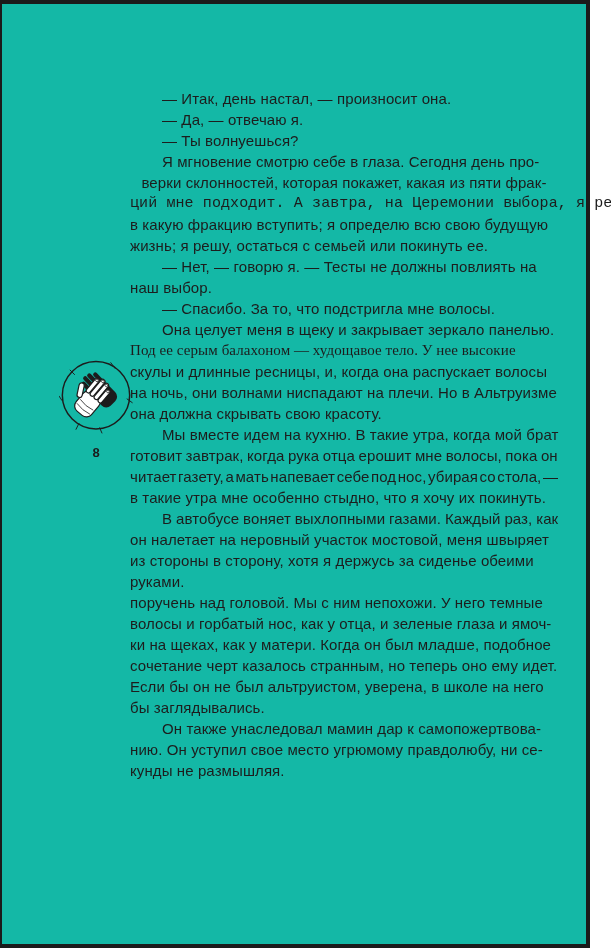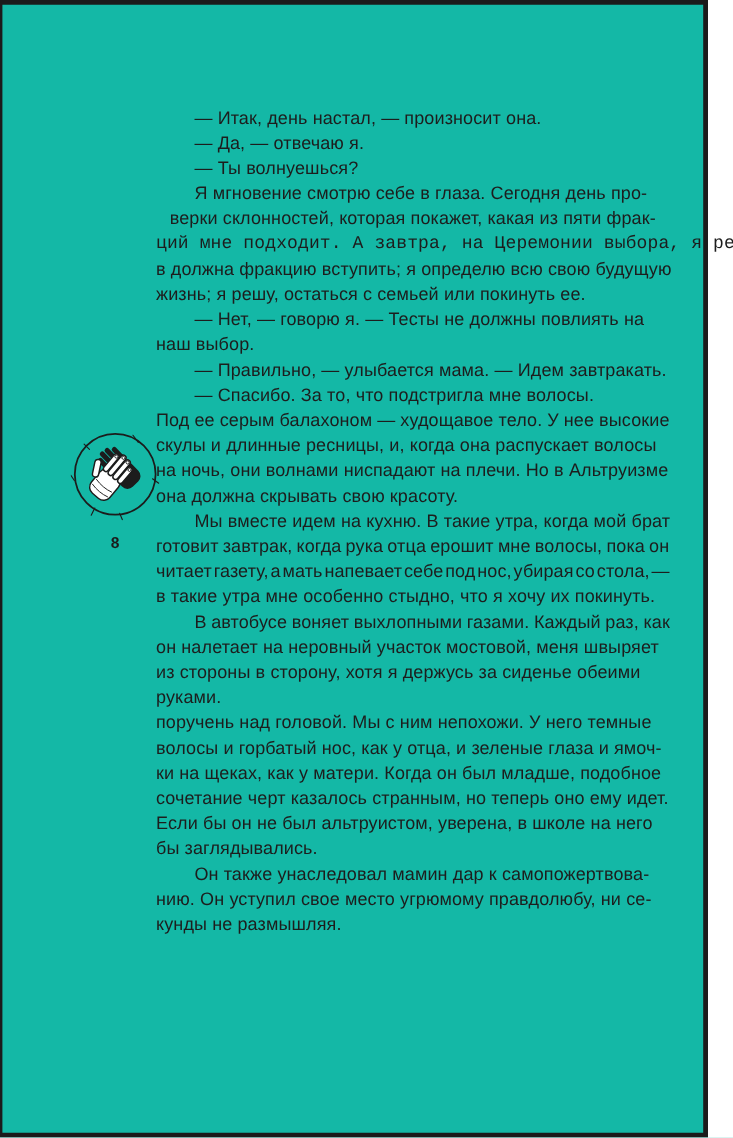--- a/index.html
+++ b/index.html
@@ -49,27 +49,27 @@
 
 <div class="page">
 
   <div class="text-block">
       <div class="line indent">— Итак, день настал, — произносит она.</div>
       <div class="line indent">— Да, — отвечаю я.</div>
       <div class="line indent">— Ты волнуешься?</div>
       <div class="line indent" style="word-spacing: 0px;">Я мгновение смотрю себе в глаза. Сегодня день про-</div>
       <div class="line" style="word-spacing: 0px; text-align: center;">верки склонностей, которая покажет, какая из пяти фрак-</div>
       <div class="line" style="word-spacing: 0px; font-family: Liberation Mono, monospace;">ций мне подходит. А завтра, на Церемонии выбора, я решу,</div>
-      <div class="line" style="word-spacing: 0px;">в должна фракцию вступить; я определю всю свою будущую</div>
+      <div class="line" style="word-spacing: 0px;">в какую фракцию вступить; я определю всю свою будущую</div>
       <div class="line">жизнь; я решу, остаться с семьей или покинуть ее.</div>
       <div class="line indent" style="word-spacing: 0px;">— Нет, — говорю я. — Тесты не должны повлиять на</div>
       <div class="line">наш выбор.</div>
-      <div class="line indent">— Правильно, — улыбается мама. — Идем завтракать.</div>
       <div class="line indent">— Спасибо. За то, что подстригла мне волосы.</div>
-      <div class="line" style="word-spacing: -0.111111px;">Под ее серым балахоном — худощавое тело. У нее высокие</div>
+      <div class="line indent">Она целует меня в щеку и закрывает зеркало панелью.</div>
+      <div class="line" style="word-spacing: -0.111111px; font-family: Liberation Serif, serif;">Под ее серым балахоном — худощавое тело. У нее высокие</div>
       <div class="line" style="word-spacing: 0px;">скулы и длинные ресницы, и, когда она распускает волосы</div>
       <div class="line" style="word-spacing: 0px;">на ночь, они волнами ниспадают на плечи. Но в Альтруизме</div>
       <div class="line">она должна скрывать свою красоту.</div>
       <div class="line indent" style="word-spacing: 0px; text-align: center;">Мы вместе идем на кухню. В такие утра, когда мой брат</div>
       <div class="line" style="word-spacing: -0.777778px;">готовит завтрак, когда рука отца ерошит мне волосы, пока он</div>
       <div class="line" style="word-spacing: -2.72727px;">читает газету, а мать напевает себе под нос, убирая со стола, —</div>
       <div class="line">в такие утра мне особенно стыдно, что я хочу их покинуть.</div>
       <div class="line indent" style="word-spacing: -0.428571px;">В автобусе воняет выхлопными газами. Каждый раз, как</div>
       <div class="line" style="word-spacing: 0px;">он налетает на неровный участок мостовой, меня швыряет</div>
       <div class="line" style="word-spacing: 0px;">из стороны в сторону, хотя я держусь за сиденье обеими</div>

